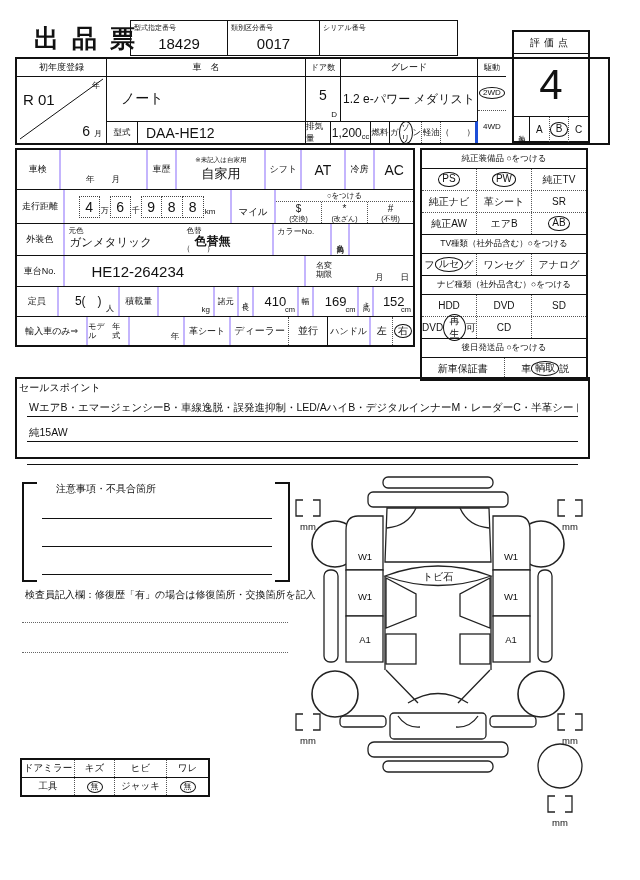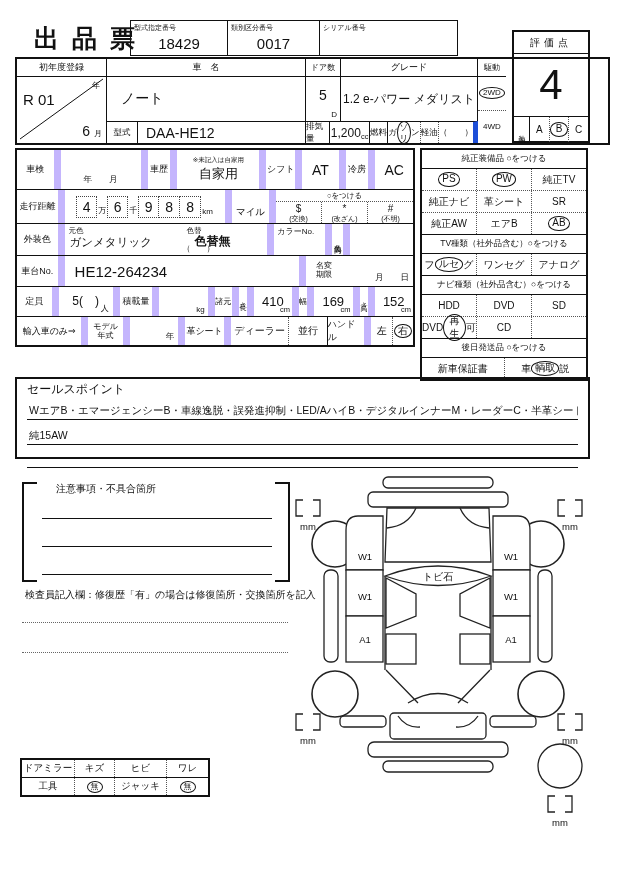--- a/index.html
+++ b/index.html
@@ -38,34 +38,34 @@
   .doorcell{grid-row:2;grid-column:3;border-right:1px solid #111;position:relative;}
   .doorcell .n{position:absolute;left:0;right:0;top:10px;text-align:center;font-size:14px;}
   .doorcell .d{position:absolute;right:3px;bottom:2px;font-size:8px;}
   .gradecell{grid-row:2;grid-column:4;border-right:1px solid #111;display:flex;align-items:center;justify-content:center;font-size:12px;}
   .drivecell{grid-row:2/4;grid-column:5;display:flex;flex-direction:column;font-size:8px;}
   .drivecell .opt{flex:1;display:flex;align-items:center;justify-content:center;}
   .drivecell .opt:first-child{border-bottom:1px dotted #555;}
   .modelrow{grid-row:3;grid-column:2;border-top:1px solid #111;border-right:1px solid #111;display:flex;align-items:center;}
   .modelrow .ml{width:30px;font-size:8.5px;text-align:center;}
   .modelrow .mv{font-size:14px;padding-left:8px;}
-  .enginerow{grid-row:3;grid-column:3/5;border-top:1px solid #111;border-right:5px solid #1d4ed8;display:flex;align-items:center;font-size:8.5px;}
+  .enginerow{grid-row:3;grid-column:3/5;border-top:1px solid #111;border-right:3px solid #1d4ed8;display:flex;align-items:center;font-size:8.5px;}
   .enginerow .seg{height:100%;display:flex;align-items:center;justify-content:center;box-sizing:border-box;}
   .e-lbl{width:32px;border-right:1px solid #111;}
   .e-val{width:52px;border-right:1px solid #111;font-size:12px;}
   .e-val .u{font-size:7.5px;align-self:flex-end;padding-bottom:2px;}
   .e-fu{width:24px;border-right:1px solid #111;}
   .e-gas{width:40px;}
   .e-die{width:24px;border-left:1px dotted #555;}
   .e-par{flex:1;border-left:1px dotted #555;}
   
   .block2{left:15px;top:148px;width:400px;border:2px solid #111;box-sizing:border-box;}
   .row{display:flex;box-sizing:border-box;border-bottom:1px solid #111;}
   .row:last-child{border-bottom:none;}
-  .c{box-sizing:border-box;border-right:7px solid #c4b5fd;position:relative;display:flex;align-items:center;justify-content:center;}
+  .c{box-sizing:border-box;border-right:2px solid #c4b5fd;position:relative;display:flex;align-items:center;justify-content:center;}
   .c.last{border-right:none;}
   .dotl{border-left:1px dotted #555;}
   .v13{font-size:13px;}.v14{font-size:14px;}
   .sub{position:absolute;font-size:7px;}
   .odo{display:flex;align-items:center;justify-content:center;}
   .odobox{width:21px;height:22px;border:1.5px dotted #444;display:flex;align-items:center;justify-content:center;font-size:14px;box-sizing:border-box;}
   .odobox + .odobox{border-left:none;}
   .odosep{font-size:8px;align-self:flex-end;padding:0 1px 2px;}
   .mileopts{flex:1;display:flex;flex-direction:column;height:100%;}
   .mo-h{height:11px;font-size:7.5px;text-align:center;border-bottom:1px dotted #555;line-height:11px;}
@@ -82,21 +82,21 @@
   
   .equip{left:420px;top:148px;width:168px;border:2px solid #111;box-sizing:border-box;font-size:10px;}
   .eq-h{height:18px;font-size:8.5px;display:flex;align-items:center;justify-content:center;border-top:1px solid #111;border-bottom:1px solid #111;}
   .eq-h:first-child{border-top:none;}
   .eq-row{display:flex;height:21px;}
   .eq-row + .eq-row{border-top:1px dotted #555;}
   .eq-cell{flex:1;display:flex;align-items:center;justify-content:center;}
   .eq-cell.dl{border-left:1px dotted #555;}
   
   .sales{left:15px;top:377px;width:575px;height:82px;border:2px solid #111;box-sizing:border-box;}
-  .sales .sl{font-size:12px;padding:2px 0 0 10px;}
+  .sales .sl{font-size:10px;padding:2px 0 0 2px;}
   .sales .line{margin:0 10px;height:20px;border-bottom:1.5px solid #111;font-size:10.5px;display:flex;align-items:flex-end;padding:0 2px 1px;white-space:nowrap;overflow:hidden;}
   
   .notes{left:22px;top:482px;width:268px;height:100px;}
   .brk{position:absolute;top:0;bottom:0;width:13px;}
   .brk.l{left:0;border-left:2px solid #111;border-top:2px solid #111;border-bottom:2px solid #111;}
   .brk.r{right:0;border-right:2px solid #111;border-top:2px solid #111;border-bottom:2px solid #111;}
   .notes .t{position:absolute;left:34px;top:0;font-size:10px;}
   .nline{position:absolute;left:20px;right:18px;border-bottom:1.5px solid #111;}
   .insp{left:25px;top:588px;font-size:10px;}
   .dotline{left:22px;width:266px;border-bottom:1px dotted #666;}
@@ -263,21 +263,21 @@
       </div>
       <div class="c" style="width:58px;">
         <span class="sub" style="left:3px;top:2px;font-size:8px;">カラーNo.</span>
       </div>
       <div class="c vert" style="width:18px;">内装色</div>
       <div class="c last" style="width:64px;"></div>
     </div>
 
     <div class="row" style="height:31px;">
       <div class="c lbl" style="width:48px;">車台No.</div>
-      <div class="c" style="width:244px;justify-content:flex-start;padding-left:10px;font-size:15px;">HE12-264234</div>
+      <div class="c" style="width:244px;justify-content:flex-start;padding-left:27px;font-size:15px;">HE12-264234</div>
       <div class="c" style="width:38px;flex-direction:column;font-size:8px;line-height:1.1;border-right:none;">
         <span style="width:18px;">名変期限</span>
       </div>
       <div class="c last" style="width:70px;font-family:Liberation Serif, serif;">
         <span class="sub" style="right:4px;bottom:2px;font-size:8.5px;">月　　日</span>
       </div>
     </div>
 
 
     <div class="row" style="height:30px;">
@@ -303,21 +303,21 @@
       </div>
       <div class="c vert" style="width:15px;">高さ</div>
       <div class="c v13 last" style="width:39px;">
         <span>152</span>
           <span class="cm">cm</span>
       </div>
     </div>
 
     <div class="row" style="height:28px;">
       <div class="c" style="width:72px;font-size:9px;">輸入車のみ⇒</div>
-      <div class="c" style="width:42px;flex-direction:column;font-size:8px;line-height:1.15;">
+      <div class="c" style="width:42px;flex-direction:row;font-size:8px;line-height:1.15;">
         <span>モデル</span>
         <span>年式</span>
       </div>
       <div class="c" style="width:56px;">
         <span class="sub" style="right:4px;bottom:2px;font-size:8.5px;">年</span>
       </div>
       <div class="c" style="width:46px;font-size:9px;">革シート</div>
       <div class="c" style="width:58px;font-size:10px;border-right:none;">ディーラー</div>
       <div class="c dotl" style="width:40px;font-size:10px;border-right:1px solid #111;">並行</div>
       <div class="c" style="width:44px;font-size:9px;">ハンドル</div>

